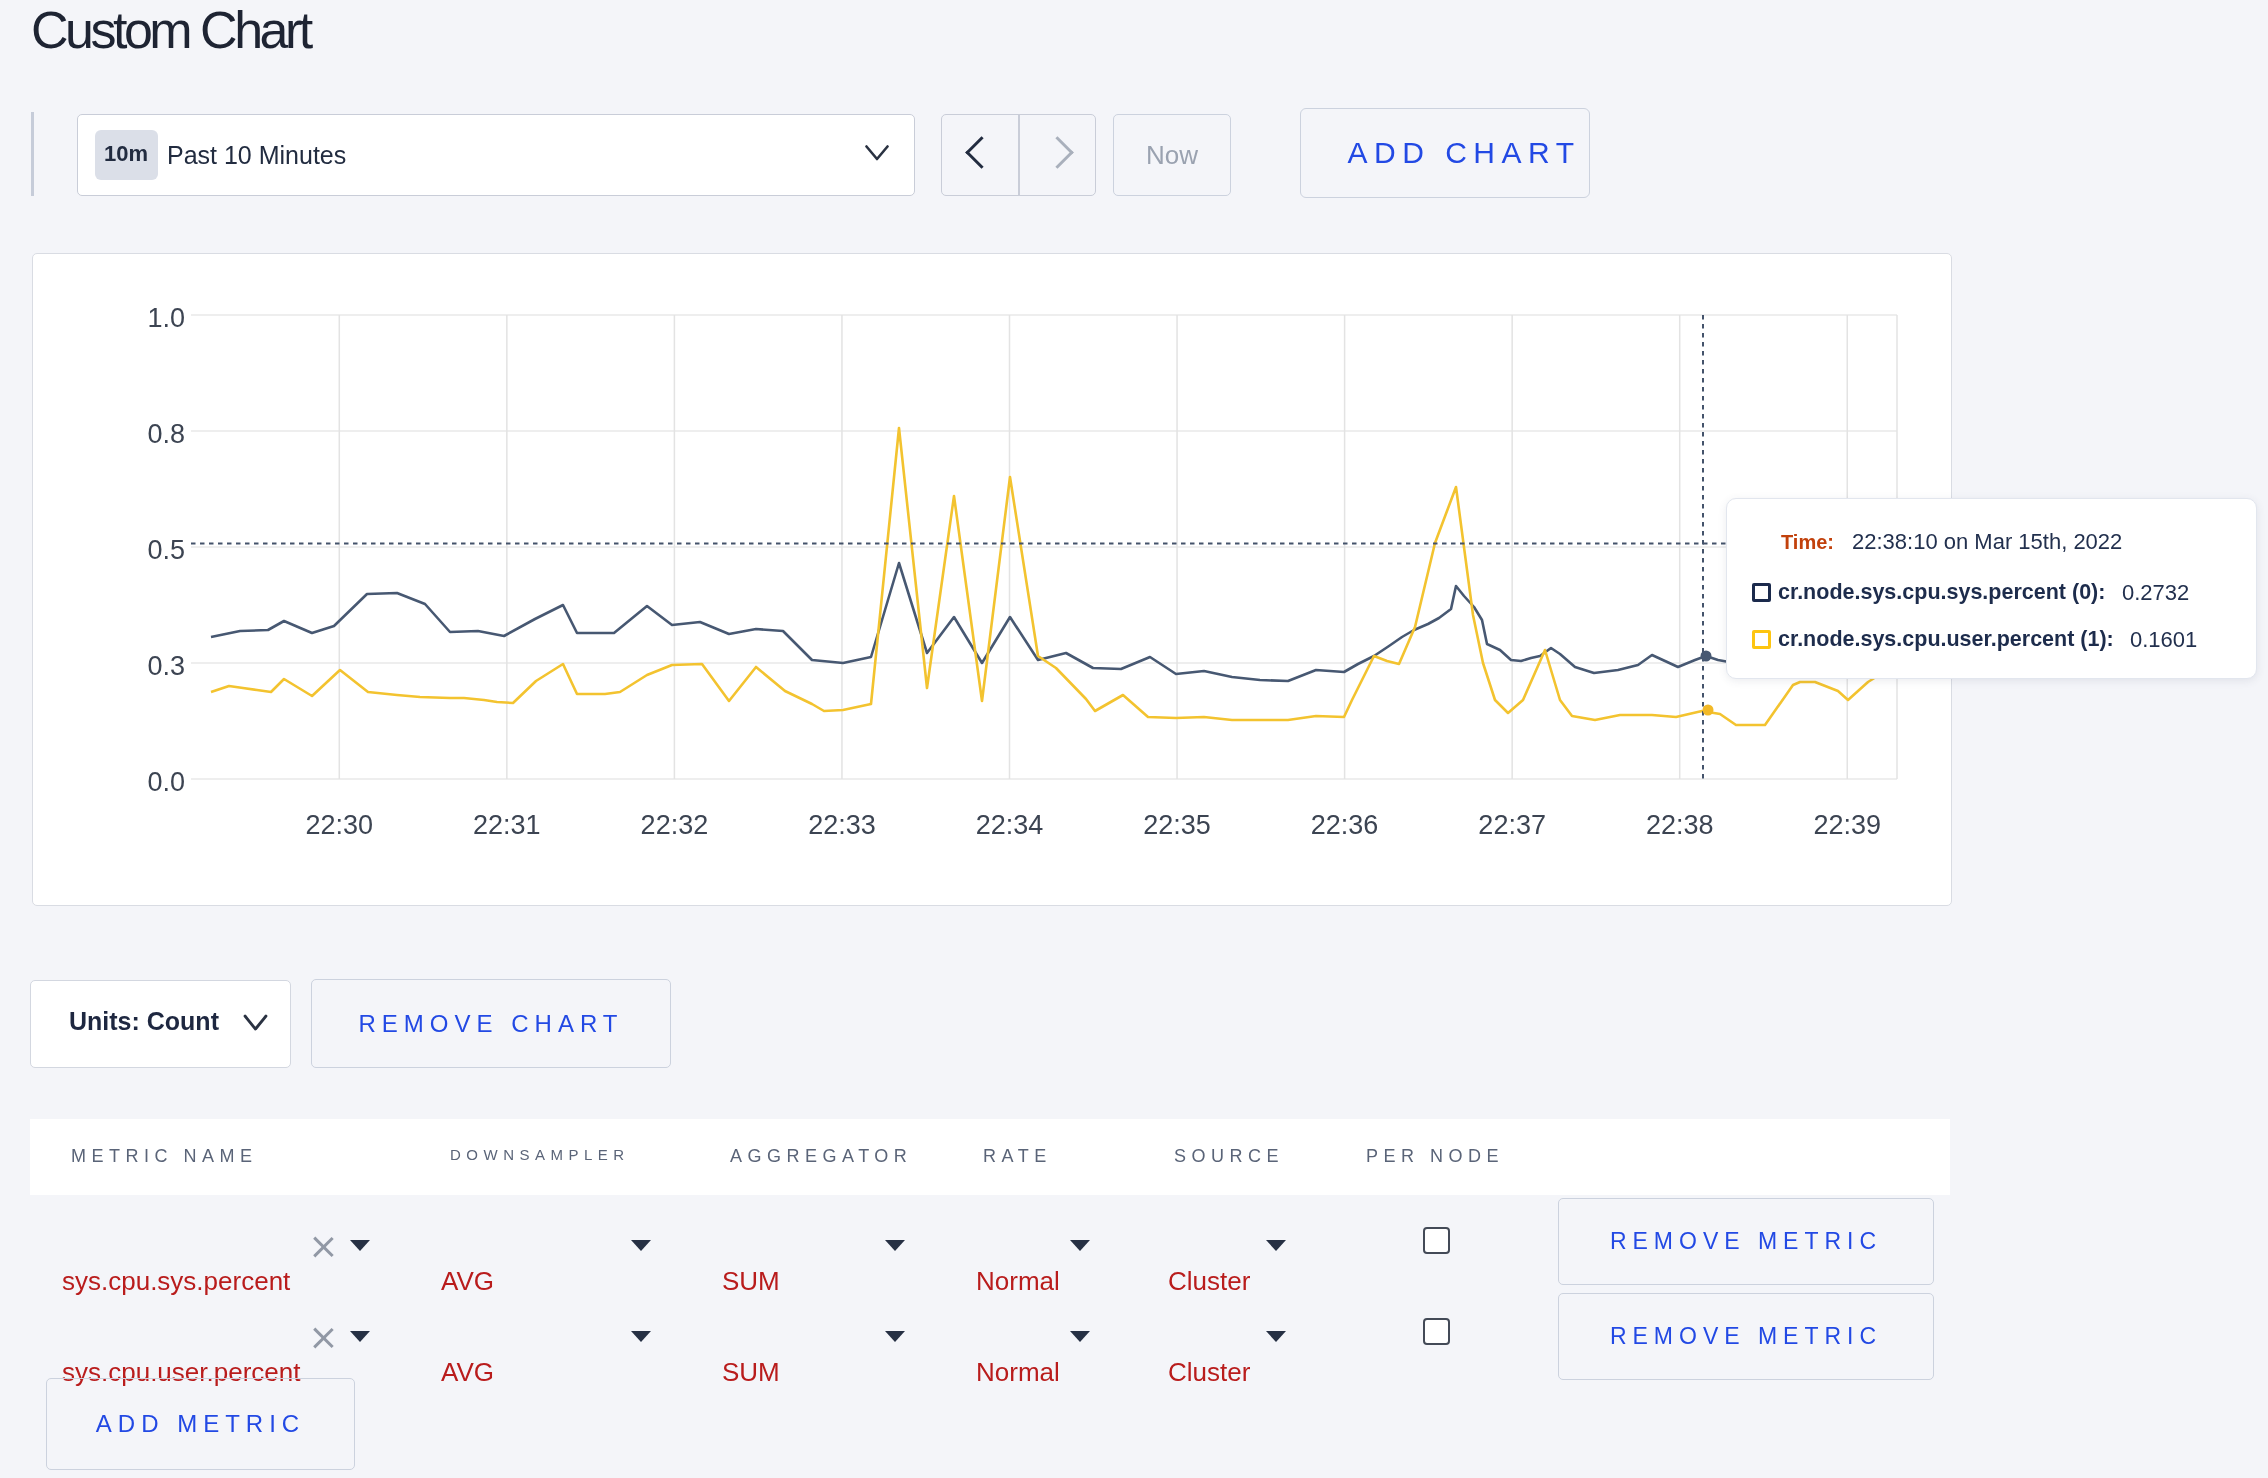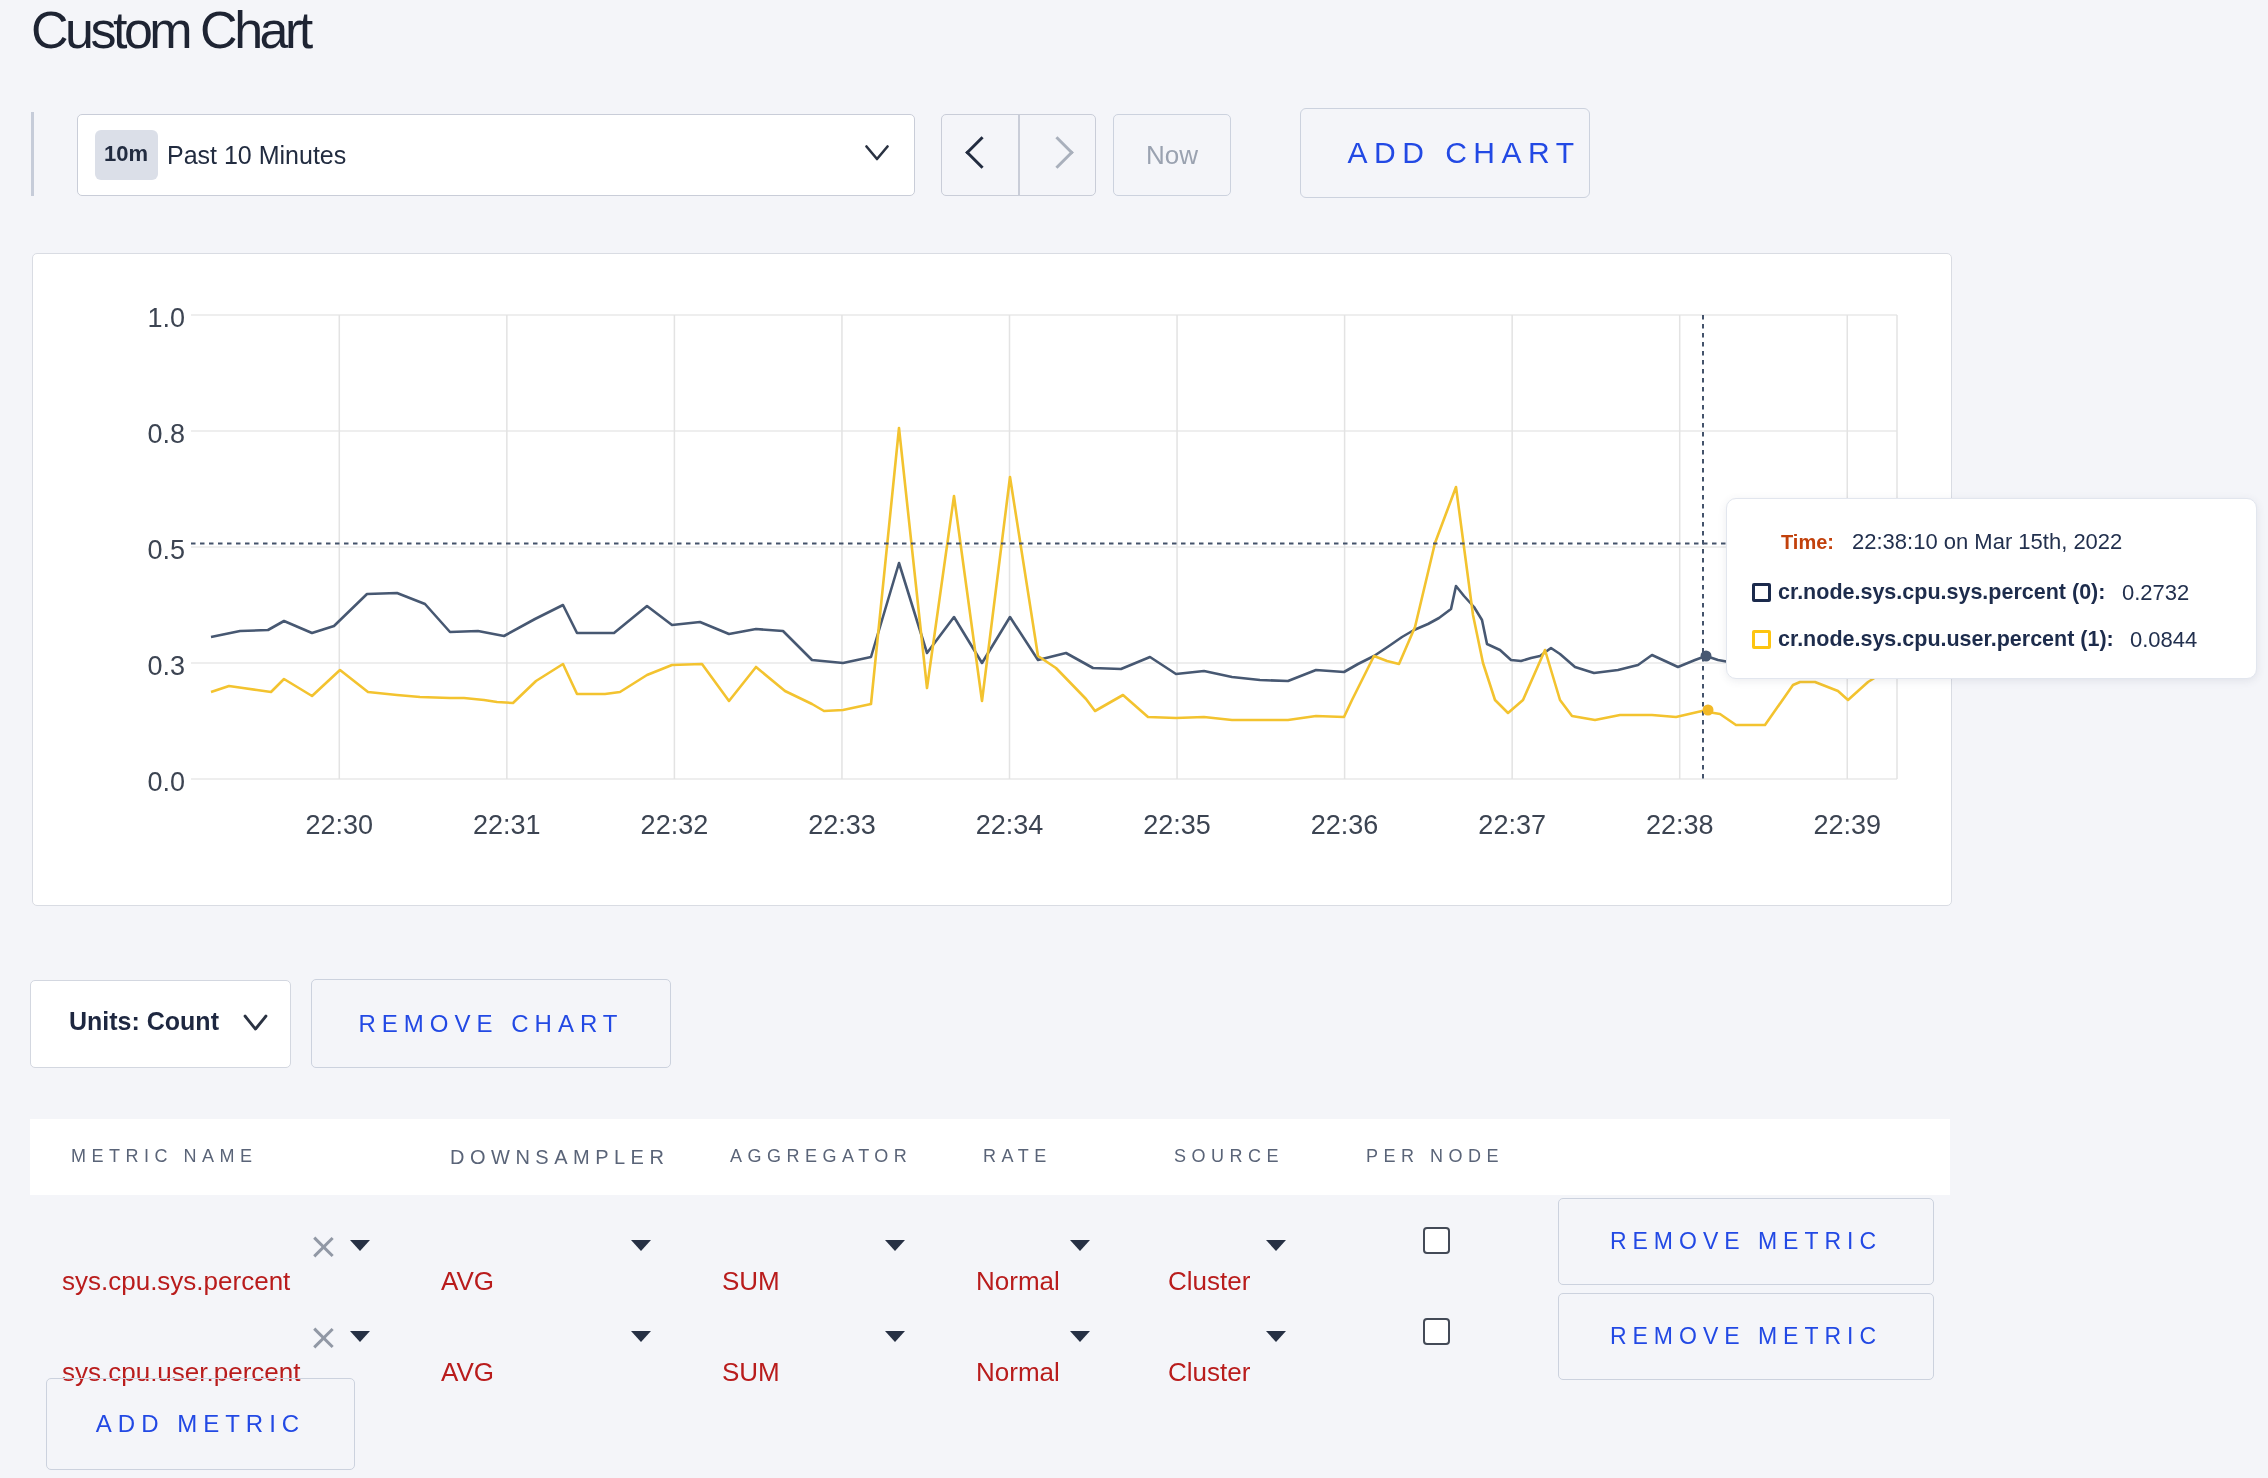--- a/index.html
+++ b/index.html
@@ -80,34 +80,34 @@
 </svg>
 
 <div class="abs" style="left:1726px;top:498px;width:531px;height:181px;background:#fff;border:1.5px solid #e2e6ee;border-radius:10px;box-shadow:0 2px 8px rgba(60,70,100,.10);z-index:5;box-sizing:border-box;"></div>
 <div class="abs" style="left:1781px;top:531px;font-size:20px;font-weight:700;color:#c2410c;z-index:6;">Time:</div>
 <div class="abs" style="left:1852px;top:529px;font-size:22px;color:#22304e;z-index:6;">22:38:10 on Mar 15th, 2022</div>
 <div class="abs" style="left:1752px;top:583px;width:13px;height:13px;border:3px solid #1b2a4c;border-radius:2px;z-index:6;"></div>
 <div class="abs" style="left:1778px;top:580px;font-size:21.5px;font-weight:700;color:#1d2c4c;z-index:6;">cr.node.sys.cpu.sys.percent (0):</div>
 <div class="abs" style="left:2122px;top:580px;font-size:22px;color:#22304e;z-index:6;">0.2732</div>
 <div class="abs" style="left:1752px;top:630px;width:13px;height:13px;border:3px solid #fdc511;border-radius:2px;z-index:6;"></div>
 <div class="abs" style="left:1778px;top:627px;font-size:21.5px;font-weight:700;color:#1d2c4c;z-index:6;">cr.node.sys.cpu.user.percent (1):</div>
-<div class="abs" style="left:2130px;top:627px;font-size:22px;color:#22304e;z-index:6;">0.0844</div>
+<div class="abs" style="left:2130px;top:627px;font-size:22px;color:#22304e;z-index:6;">0.1601</div>
 
 <div class="abs" style="left:30px;top:980px;width:261px;height:88px;background:#fff;border:1.5px solid #d3d7e0;border-radius:5px;box-sizing:border-box;"></div>
 <div class="abs" style="left:69px;top:1007px;font-size:25px;font-weight:700;color:#1e2740;">Units: Count</div>
 <svg class="abs" style="left:243px;top:1014px;" width="25" height="18" viewBox="0 0 25 18">
     <polyline points="2,2 12.5,15 23,2" fill="none" stroke="#2a3242" stroke-width="2.8" stroke-linecap="round" stroke-linejoin="round"></polyline>
   </svg>
 <div class="btn" style="left:311px;top:979px;width:360px;height:89px;border-radius:5px;">
     <span class="bluetext" style="font-size:24px;">REMOVE CHART</span>
   </div>
 
 <div class="abs" style="left:30px;top:1119px;width:1920px;height:76px;background:#fff;"></div>
 <div class="abs" style="left:71px;top:1146px;font-size:18px;letter-spacing:5.5px;color:#5a6478;">METRIC NAME</div>
-<div class="abs" style="left:450px;top:1146px;font-size:20px;letter-spacing:5.5px;color:#5a6478;text-align:center;">DOWNSAMPLER</div>
+<div class="abs" style="left:450px;top:1146px;font-size:15px;letter-spacing:5.5px;color:#5a6478;text-align:center;">DOWNSAMPLER</div>
 <div class="abs" style="left:730px;top:1146px;font-size:18px;letter-spacing:5.5px;color:#5a6478;">AGGREGATOR</div>
 <div class="abs" style="left:983px;top:1146px;font-size:18px;letter-spacing:5.5px;color:#5a6478;">RATE</div>
 <div class="abs" style="left:1174px;top:1146px;font-size:18px;letter-spacing:5.5px;color:#5a6478;">SOURCE</div>
 <div class="abs" style="left:1366px;top:1146px;font-size:18px;letter-spacing:5.5px;color:#5a6478;">PER NODE</div>
 
 <div class="rowtxt" style="left:62px;top:1230px;">sys.cpu.sys.percent</div>
 <div class="abs" style="left:313px;top:1235px;width:21px;height:21px;">
     <div style="position:absolute;left:9px;top:-1px;width:2.5px;height:26px;background:#9198a5;transform:rotate(45deg);"></div>
     <div style="position:absolute;left:9px;top:-1px;width:2.5px;height:26px;background:#9198a5;transform:rotate(-45deg);"></div>
   </div>

